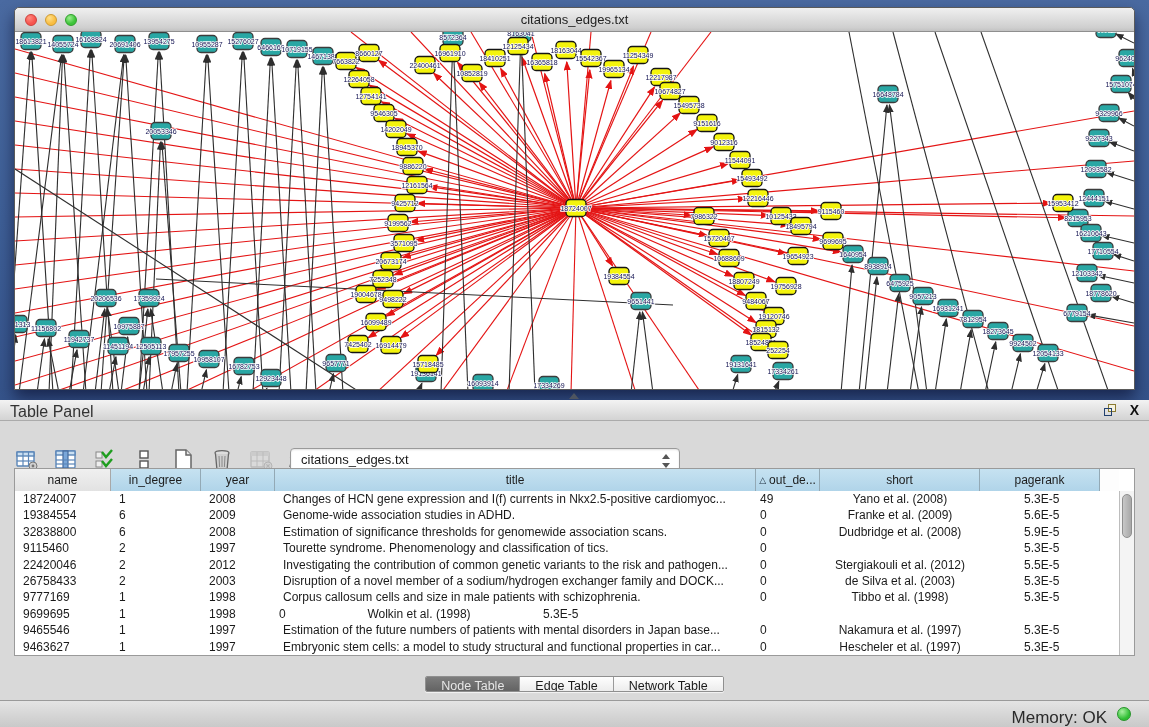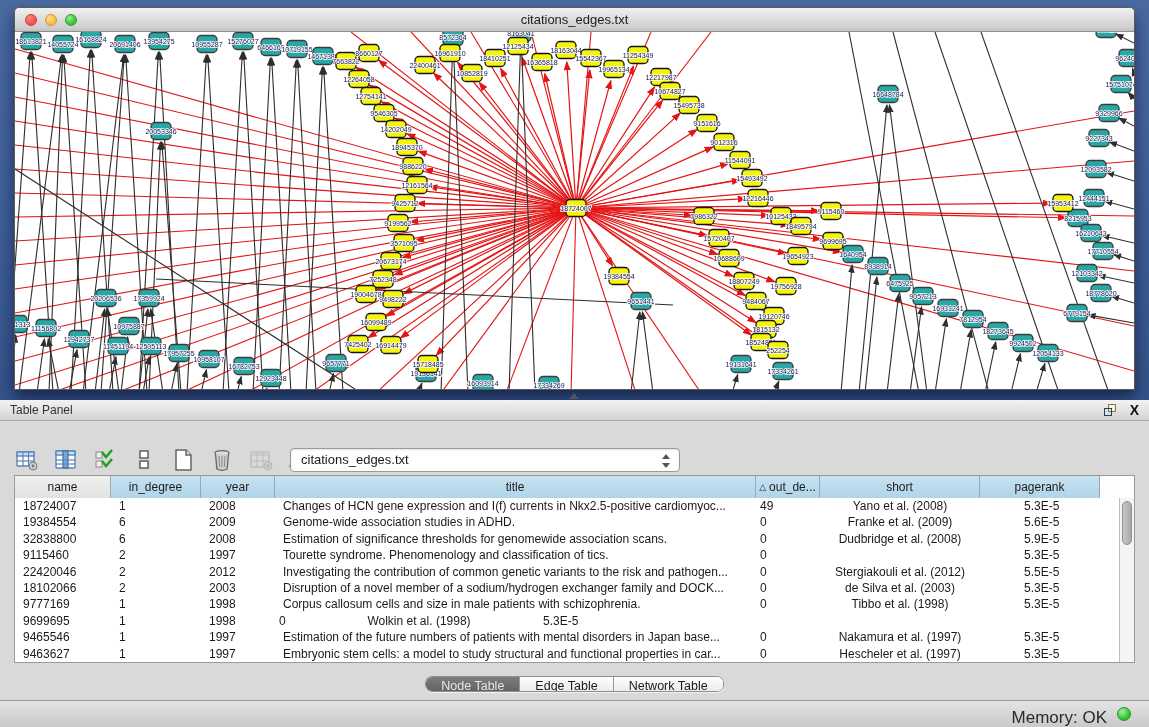--- a/index.html
+++ b/index.html
@@ -27,21 +27,21 @@
   .net-canvas svg { display:block; }
 
   
   .splitter-handle { position:absolute; left:569px; top:393px; width:0; height:0;
     border-left:5px solid transparent; border-right:5px solid transparent; border-bottom:6px solid #4e5560; }
 
   
   .table-panel { position:absolute; left:0; top:400px; width:1149px; height:327px; background:#d9d9d9; }
   .panel-header { position:absolute; left:0; top:0; width:100%; height:21px;
     background:linear-gradient(180deg,#f3f3f3,#d3d3d3); border-bottom:1px solid #ababab; }
-  .panel-header .ph-title { position:absolute; left:10px; top:3px; font-size:12px; color:#333; }
+  .panel-header .ph-title { position:absolute; left:10px; top:3px; font-size:16px; color:#333; }
   .ph-icons { position:absolute; right:10px; top:2px; display:flex; gap:12px; align-items:center; height:17px; }
   .float-icon { position:relative; width:14px; height:13px; }
   .float-icon .sq1 { position:absolute; left:4px; top:0; width:8px; height:8px; border:1.5px solid #8a7a30; background:#f5f2e0;}
   .float-icon .sq2 { position:absolute; left:0; top:4px; width:8px; height:8px; border:1.5px solid #22406e; background:transparent;}
   .close-x { font-size:14px; font-weight:700; color:#111; line-height:17px; }
 
   
   .toolbar { position:absolute; left:14px; top:43px; height:34px; right:14px; display:flex; align-items:center; gap:13px; }
   .tbicon { display:inline-flex; align-items:center; justify-content:center; width:26px; height:26px; cursor:default; }
   .tbicon svg { display:block; }
@@ -50,21 +50,21 @@
   .table-select { position:absolute; left:276px; top:5px; width:390px; height:24px; background:#fff;
     border:1px solid #9a9a9a; border-radius:4px; box-shadow:inset 0 1px 2px rgba(0,0,0,.12);
     font-size:13px; color:#1a1a1a; line-height:22px; padding-left:10px; }
   .table-select .steppers { position:absolute; right:8px; top:3px; width:10px; height:18px; }
   .table-select .steppers .up { position:absolute; left:1px; top:2px; width:0; height:0;
     border-left:4px solid transparent; border-right:4px solid transparent; border-bottom:5px solid #555; }
   .table-select .steppers .dn { position:absolute; left:1px; bottom:2px; width:0; height:0;
     border-left:4px solid transparent; border-right:4px solid transparent; border-top:5px solid #555; }
 
   
-  .grid { position:absolute; left:14px; top:75px; width:1121px; height:188px;
+  .grid { position:absolute; left:14px; top:68px; width:1121px; height:188px;
     border:1px solid #9a9a9a; background:#fff; }
   .thead { position:absolute; left:0; top:0; right:15px; height:22px; display:flex;
     border-bottom:1px solid #8f8f8f; background:#bcdcee; }
   .th { height:22px; line-height:22px; font-size:12px; color:#1c1c1c; text-align:center;
     border-right:1px solid #93a9b5; background:linear-gradient(180deg,#c6e2f1,#b0d4e9); overflow:hidden; white-space:nowrap; }
   .th.first { background:linear-gradient(180deg,#f0f0f0,#e2e2e2); border-right:1px solid #a8a8a8; }
   .th.filler { border-right:none; background:#fdfdfd; flex:1; }
   .sort-tri { display:inline-block; color:#234; font-size:9px; margin-right:3px; transform:translateY(-1px); }
   .tbody { position:absolute; left:0; top:22px; right:15px; bottom:0; overflow:hidden; }
   .tr { display:flex; height:16.4px; background:#fff; }
@@ -72,21 +72,21 @@
   .td.c-short { text-align:center; padding-left:0; }
   .td.c-pagerank { padding-left:44px; }
   .td.c-out { padding-left:4px; }
   
   .vscroll { position:absolute; right:0; top:22px; bottom:0; width:15px; background:#f4f4f4; border-left:1px solid #bdbdbd; }
   .vthumb { position:absolute; left:2px; top:3px; width:10px; height:44px; border-radius:6px;
     background:linear-gradient(90deg,#c8c8c8,#a8a8a8); border:1px solid #8f8f8f; }
 
   
   .tabs { position:absolute; left:0; right:0; top:276px; height:21px; display:flex; justify-content:center; }
-  .seg { display:flex; border:1px solid #8f8f8f; border-radius:7px; overflow:hidden; height:16px;
+  .seg { display:flex; border:1px solid #8f8f8f; border-radius:2px; overflow:hidden; height:16px;
     background:#fdfdfd; box-shadow:0 1px 1px rgba(255,255,255,.7); }
   .seg .tab { font-size:12.5px; line-height:19px; padding:0 15px; color:#1a1a1a; border-right:1px solid #9a9a9a; background:linear-gradient(180deg,#fefefe,#ececec); }
   .seg .tab:last-child { border-right:none; }
   .seg .tab.active { background:linear-gradient(180deg,#7d7d7d,#636363); color:#e6e6e6; }
 
   
   .statusbar { position:absolute; left:0; top:700px; width:1149px; height:27px;
     background:linear-gradient(180deg,#e4e4e4,#c9c9c9); border-top:1px solid #9a9a9a; }
   .statusbar .mem { position:absolute; right:42px; top:7px; font-size:17px; color:#2a2a2a; }
   .statusbar .dot { position:absolute; right:18px; top:6px; width:14px; height:14px; border-radius:50%;
@@ -656,21 +656,21 @@
         <div class="tr">
           <div class="td c-name" style="width: 96px;">22420046</div>
           <div class="td c-in_degree" style="width: 90px;">2</div>
           <div class="td c-year" style="width: 74px;">2012</div>
           <div class="td c-title" style="width: 481px;">Investigating the contribution of common genetic variants to the risk and pathogen...</div>
           <div class="td c-out" style="width: 64px;">0</div>
           <div class="td c-short" style="width: 160px;">Stergiakouli et al. (2012)</div>
           <div class="td c-pagerank" style="width: 120px;">5.5E-5</div>
         </div>
         <div class="tr">
-          <div class="td c-name" style="width: 96px;">18102066</div>
+          <div class="td c-name" style="width: 96px;">26758433</div>
           <div class="td c-in_degree" style="width: 90px;">2</div>
           <div class="td c-year" style="width: 74px;">2003</div>
           <div class="td c-title" style="width: 481px;">Disruption of a novel member of a sodium/hydrogen exchanger family and DOCK...</div>
           <div class="td c-out" style="width: 64px;">0</div>
           <div class="td c-short" style="width: 160px;">de Silva et al. (2003)</div>
           <div class="td c-pagerank" style="width: 120px;">5.3E-5</div>
         </div>
         <div class="tr">
           <div class="td c-name" style="width: 96px;">9777169</div>
           <div class="td c-in_degree" style="width: 90px;">1</div>

